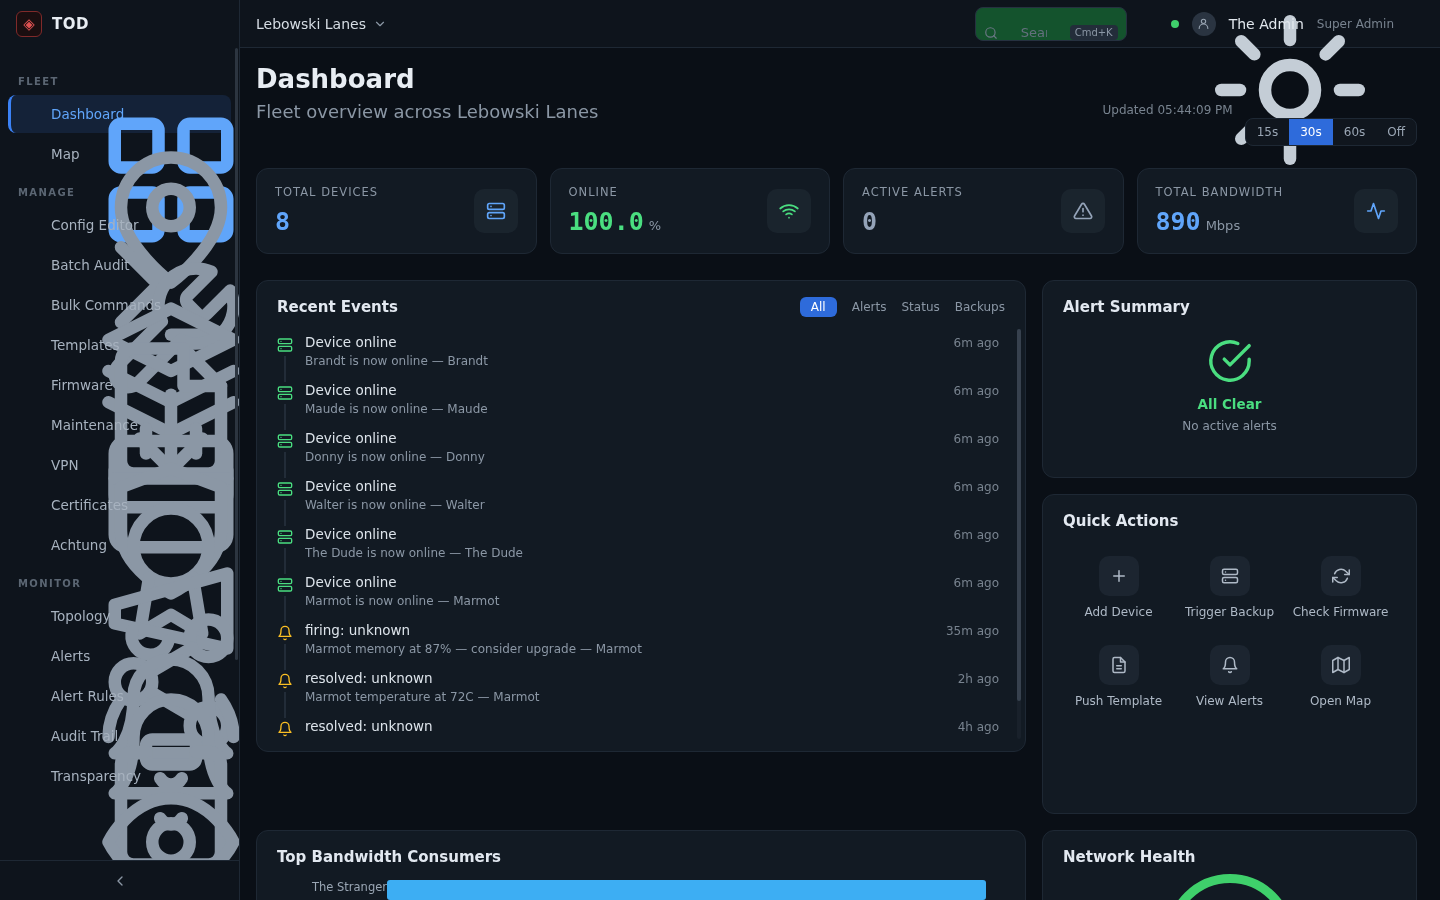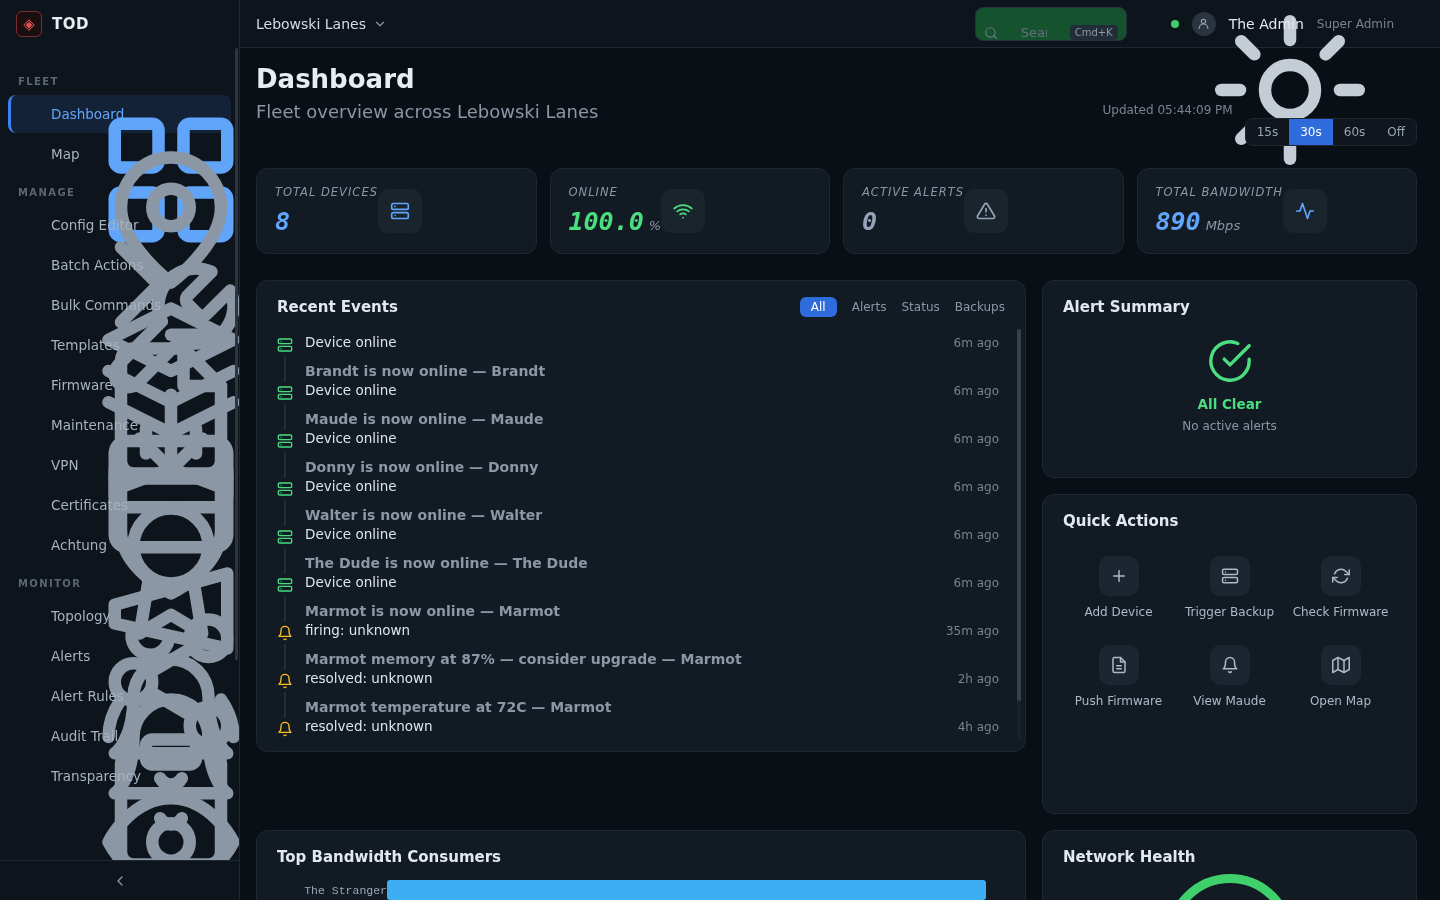--- a/index.html
+++ b/index.html
@@ -69,21 +69,21 @@
   .page-sub{font-size:18px;color:var(--muted);margin-top:7px;}
   .head-right{display:flex;align-items:center;gap:12px;margin-top:10px;}
   .updated{font-size:12px;color:var(--muted2);}
   .seg{display:flex;background:#10161e;border:1px solid var(--border);border-radius:8px;overflow:hidden;margin-top:44px;}
   .seg button{background:transparent;border:none;color:#9aa6b4;font-size:12px;padding:6px 11px;cursor:pointer;font-family:inherit;}
   .seg button.active{background:var(--blue);color:#fff;}
 
   
   .stats{display:grid;grid-template-columns:repeat(4,1fr);gap:13px;margin-top:22px;}
   .stat{background:var(--card);border:1px solid var(--border);border-radius:12px;height:86px;
-    padding:16px 18px;display:flex;align-items:flex-start;justify-content:flex-start;font-style:italic;}
+    padding:16px 18px;display:flex;align-items:flex-start;justify-content:space-between;}
   .stat-label{font-size:11.5px;letter-spacing:1px;color:var(--muted);}
   .stat-val{font-family:"DejaVu Sans Mono","Liberation Mono",monospace;font-size:25px;font-weight:bold;margin-top:8px;display:flex;align-items:baseline;gap:5px;}
   .stat-unit{font-size:13px;color:var(--muted);font-family:"DejaVu Sans","Liberation Sans",sans-serif;font-weight:normal;}
   .v-blue{color:var(--accent);} .v-green{color:#4ade80;} .v-gray{color:#94a3b8;}
   .chip{width:44px;height:44px;border-radius:10px;background:rgba(148,163,184,.07);
     display:flex;align-items:center;justify-content:center;align-self:center;}
   .chip .i{width:20px;height:20px;}
   .c-blue{color:var(--accent);} .c-green{color:#4ade80;} .c-gray{color:#94a3b8;}
 
   
@@ -97,21 +97,21 @@
   .ftabs{display:flex;gap:15px;align-items:center;font-size:12px;color:var(--muted);}
   .ftab{cursor:pointer;}
   .ftab.active{background:var(--blue);color:#fff;padding:3px 11px;border-radius:6px;}
   .ev-list{position:relative;height:414px;overflow:hidden;}
   .ev-list::before{content:"";position:absolute;left:27px;top:22px;bottom:20px;width:2px;background:#222c38;}
   .ev{display:flex;gap:12px;padding:7px 26px 7px 20px;position:relative;height:48px;}
   .ev-ic{width:16px;height:16px;margin-top:3px;position:relative;z-index:1;background:var(--card);box-shadow:0 0 0 3px var(--card);}
   .ev-ic .i{width:16px;height:16px;}
   .ev-main{flex:1;min-width:0;}
   .ev-title{font-size:13.5px;color:#dde4eb;}
-  .ev-detail{font-size:14px;color:var(--muted);margin-top:13px;white-space:nowrap;overflow:hidden;font-weight:bold;}
+  .ev-detail{font-size:12px;color:var(--muted);margin-top:4px;white-space:nowrap;overflow:hidden;}
   .ev-time{font-size:12px;color:var(--muted2);white-space:nowrap;padding-top:2px;}
   .ev-sb-track{position:absolute;right:4px;top:48px;bottom:12px;width:4px;background:#19212b;border-radius:2px;}
   .ev-sb-thumb{position:absolute;right:4px;top:48px;width:4px;height:372px;background:#37414e;border-radius:2px;}
 
   
   .rstack{display:flex;flex-direction:column;gap:16px;}
   .alert-card{height:198px;padding:16px 20px;}
   .alert-card .card-title{margin-bottom:0;}
   .ac-body{display:flex;flex-direction:column;align-items:center;margin-top:22px;}
   .ac-body .i{width:46px;height:46px;color:#4ade80;stroke-width:1.8;}
@@ -120,21 +120,21 @@
   .qa-card{height:320px;padding:16px 20px;}
   .qa-grid{display:grid;grid-template-columns:1fr 1fr 1fr;row-gap:14px;margin-top:20px;}
   .qa{display:flex;flex-direction:column;align-items:center;cursor:pointer;padding:6px 0;}
   .qa-chip{width:40px;height:40px;border-radius:10px;background:#1c2530;display:flex;align-items:center;justify-content:center;color:#aeb9c6;}
   .qa-chip .i{width:18px;height:18px;}
   .qa-label{font-size:12px;color:#aeb9c6;margin-top:9px;}
 
   
   .bw-card{min-height:280px;padding:16px 20px;}
   .bw-rows{margin-top:14px;display:flex;flex-direction:column;gap:10px;}
-  .bw-row{display:flex;align-items:center;font-family:Liberation Mono, monospace;}
+  .bw-row{display:flex;align-items:flex-start;}
   .bw-label{width:110px;text-align:right;font-size:11.5px;color:#9aa6b4;white-space:nowrap;}
   .bw-track{flex:1;}
   .bw-bar{height:20px;border-radius:3px;background:var(--sky);}
   .nh-card{min-height:280px;padding:16px 20px;}
   .donut{width:128px;height:128px;border-radius:50%;border:9px solid var(--green);margin:8px auto 0;}
 </style>
 </head>
 <body>
 
 <svg width="0" height="0" style="position:absolute">
@@ -317,21 +317,21 @@
             </svg>
           </span>
         <span>Config Editor</span>
       </div>
       <div class="nav-item">
         <span class="nav-ic">
             <svg class="i">
               <use href="#i-wrench"></use>
             </svg>
           </span>
-        <span>Batch Actions</span>
+        <span>Batch Audit</span>
       </div>
       <div class="nav-item">
         <span class="nav-ic">
             <svg class="i">
               <use href="#i-layers"></use>
             </svg>
           </span>
         <span>Bulk Commands</span>
       </div>
       <div class="nav-item">
@@ -718,29 +718,29 @@
                     </svg>
                   </span>
                 <span class="qa-label">Check Firmware</span>
               </div>
               <div class="qa">
                 <span class="qa-chip">
                     <svg class="i">
                       <use href="#i-filet"></use>
                     </svg>
                   </span>
-                <span class="qa-label">Push Firmware</span>
+                <span class="qa-label">Push Template</span>
               </div>
               <div class="qa">
                 <span class="qa-chip">
                     <svg class="i">
                       <use href="#i-bell"></use>
                     </svg>
                   </span>
-                <span class="qa-label">View Maude</span>
+                <span class="qa-label">View Alerts</span>
               </div>
               <div class="qa">
                 <span class="qa-chip">
                     <svg class="i">
                       <use href="#i-map"></use>
                     </svg>
                   </span>
                 <span class="qa-label">Open Map</span>
               </div>
             </div>

